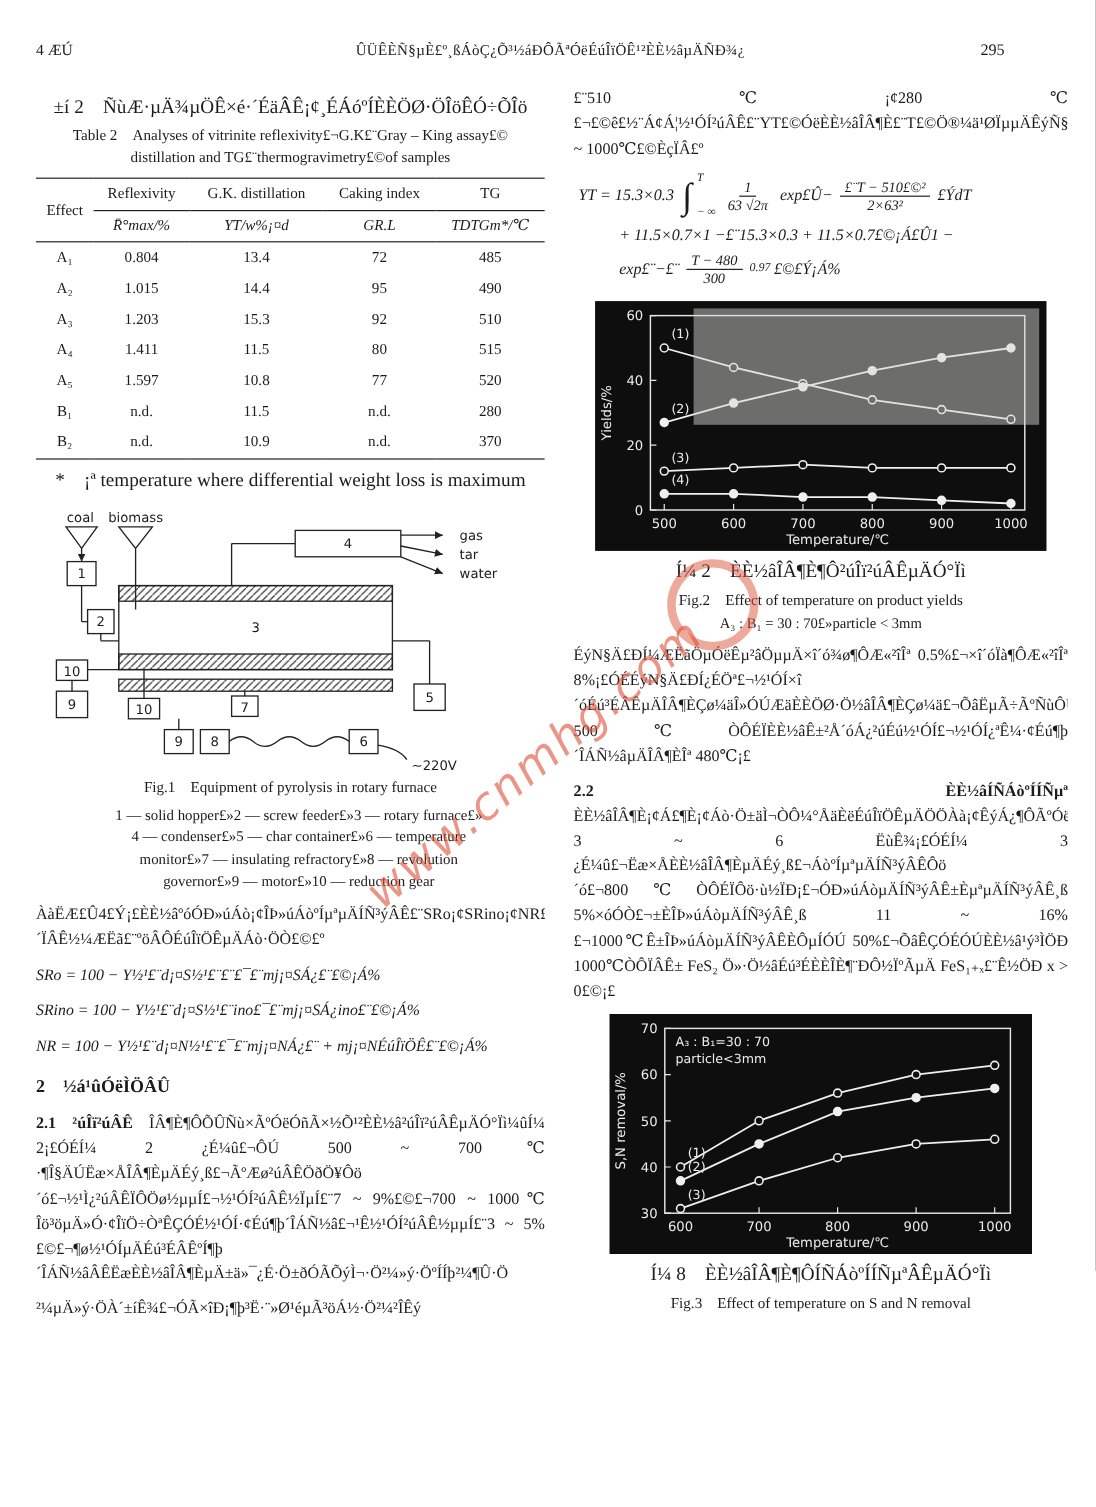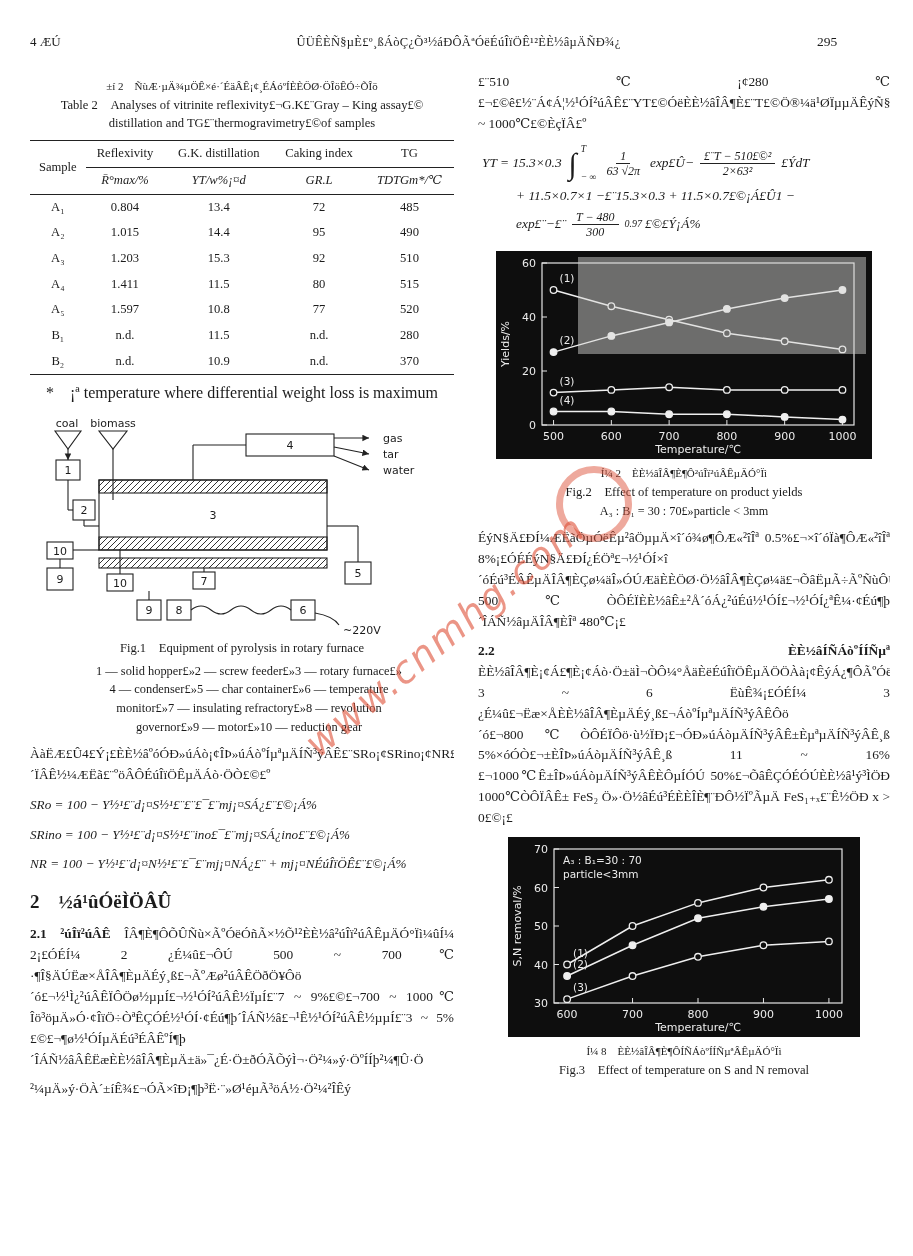--- a/index.html
+++ b/index.html
@@ -8,38 +8,38 @@
   
   .pg-header{position:absolute;top:34px;left:30px;right:26px;display:flex;align-items:baseline;font-size:13px;}
   .pg-header .hl{width:70px;}
   .pg-header .hc{flex:1;text-align:center;font-size:12.5px;letter-spacing:.3px;}
   .pg-header .hr{width:70px;text-align:left;font-size:13.5px;}
   
   .col{position:absolute;top:72px;font-size:13.4px;line-height:1.56;text-align:justify;}
   .col-left{left:30px;width:424px;height:1184px;overflow:hidden;}
   .col-right{left:478px;width:412px;height:1184px;overflow:hidden;}
   p{margin:0;}
-  .cap-cn{text-align:center;font-size:11px;margin:6px 0 2px;}
+  .cap-cn{text-align:center;font-size:16px;margin:6px 0 2px;}
   .cap-en{text-align:center;font-size:12.6px;line-height:1.4;}
   .cap-sm{text-align:center;font-size:12.2px;line-height:1.5;}
   
   .paper-table{width:100%;border-collapse:collapse;border-top:1.7px solid #222;border-bottom:1.7px solid #222;
                font-size:12.6px;margin:8px 0 4px;}
   .paper-table th,.paper-table td{padding:3px 4px;text-align:center;font-weight:normal;}
   .paper-table thead tr.groups th.ruled{border-bottom:1px solid #222;}
   .paper-table thead tr.subs th{border-bottom:1px solid #222;font-style:italic;}
   .paper-table thead th.sample{border-bottom:1px solid #222;}
   .footnote{font-size:16px;margin:6px 0 10px;text-align:center;}
   
   .fig1-wrap{margin:6px auto 2px;width:398px;}
   .fig1-wrap svg{display:block;}
   .legend{font-size:12.4px;line-height:1.5;margin:4px 0 8px;padding-left:14px;text-align:center;}
   
   .formula{font-style:italic;font-size:13.2px;margin:9px 0;text-align:left;}
-  .sec-head{font-weight:bold;font-size:19px;margin:12px 0 6px;text-align:left;}
+  .sec-head{font-weight:bold;font-size:15px;margin:12px 0 6px;text-align:left;}
   .sub-num,.sub-title{font-weight:bold;}
   .body-para{margin:8px 0;}
   .cutoff{margin:2px 0 0;}
   
   .equation{margin:10px 0 12px 4px;font-style:italic;font-size:13.4px;line-height:2.0;text-align:left;}
   .eq-line{display:flex;align-items:center;flex-wrap:nowrap;gap:3px;}
   .eq-line.l2{padding-left:34px;}
   .eq-line.l3{padding-left:34px;}
   .int{font-size:30px;line-height:1;font-style:normal;margin:0 1px 0 4px;}
   .lims{display:inline-flex;flex-direction:column;justify-content:space-between;height:38px;font-size:9.5px;line-height:1;}
@@ -74,21 +74,21 @@
 
   <div class="col col-left">
 
     <p class="cap-cn">±í 2　ÑùÆ·µÄ¾µÖÊ×é·´ÉäÂÊ¡¢¸ÉÁóºÍÈÈÖØ·ÖÎöÊÓ÷ÕÎö</p>
     <p class="cap-en">Table 2　Analyses of vitrinite reflexivity£¬G.K£¨Gray – King assay£©</p>
     <p class="cap-en">distillation and TG£¨thermogravimetry£©of samples</p>
 
     <table class="paper-table">
       <thead>
         <tr class="groups">
-          <th class="sample" rowspan="2">Sample</th>
+          <th class="sample" rowspan="2">Effect</th>
           <th class="ruled">Reflexivity</th>
           <th class="ruled">G.K. distillation</th>
           <th class="ruled">Caking index</th>
           <th class="ruled">TG</th>
         </tr>
         <tr class="subs">
           <th>R̄°max/%</th>
           <th>YT/w%¡¤d</th>
           <th>GR.L</th>
           <th>TDTGm*/℃</th>

